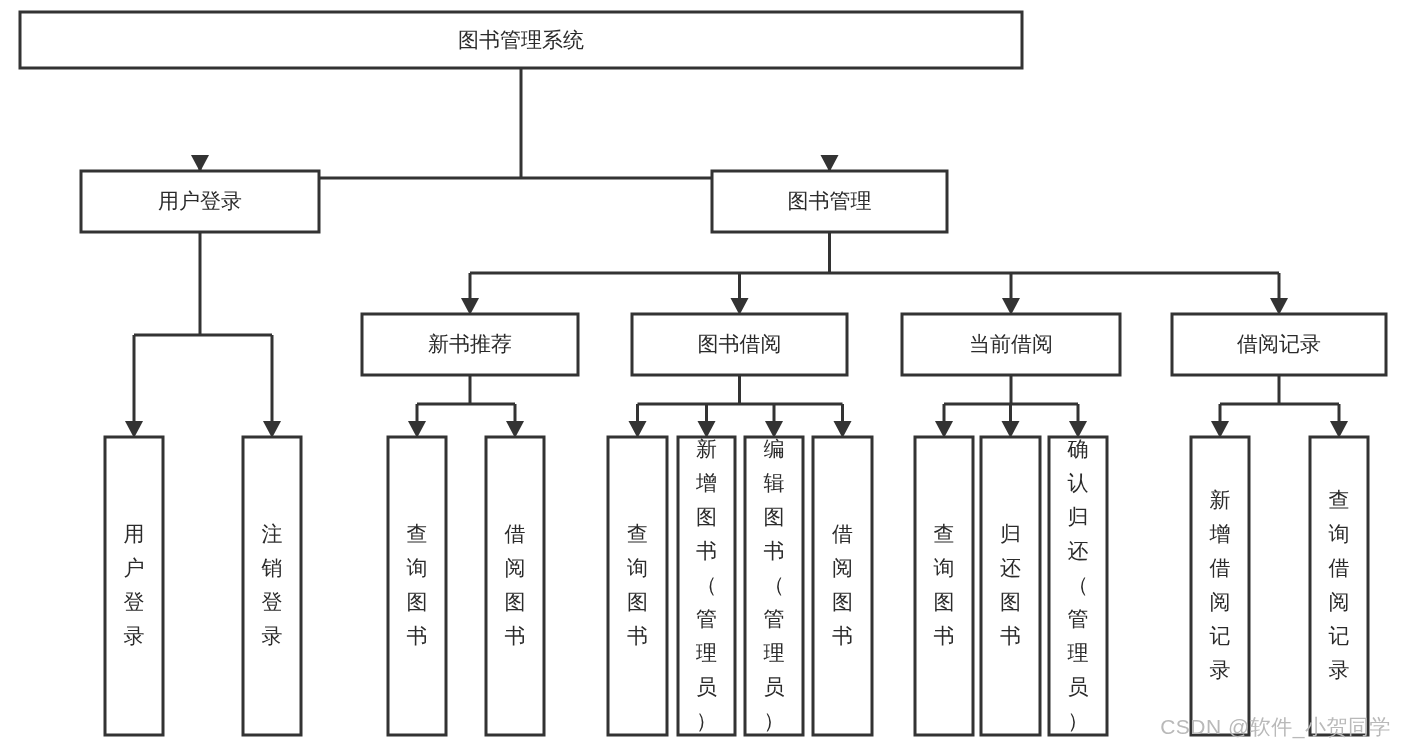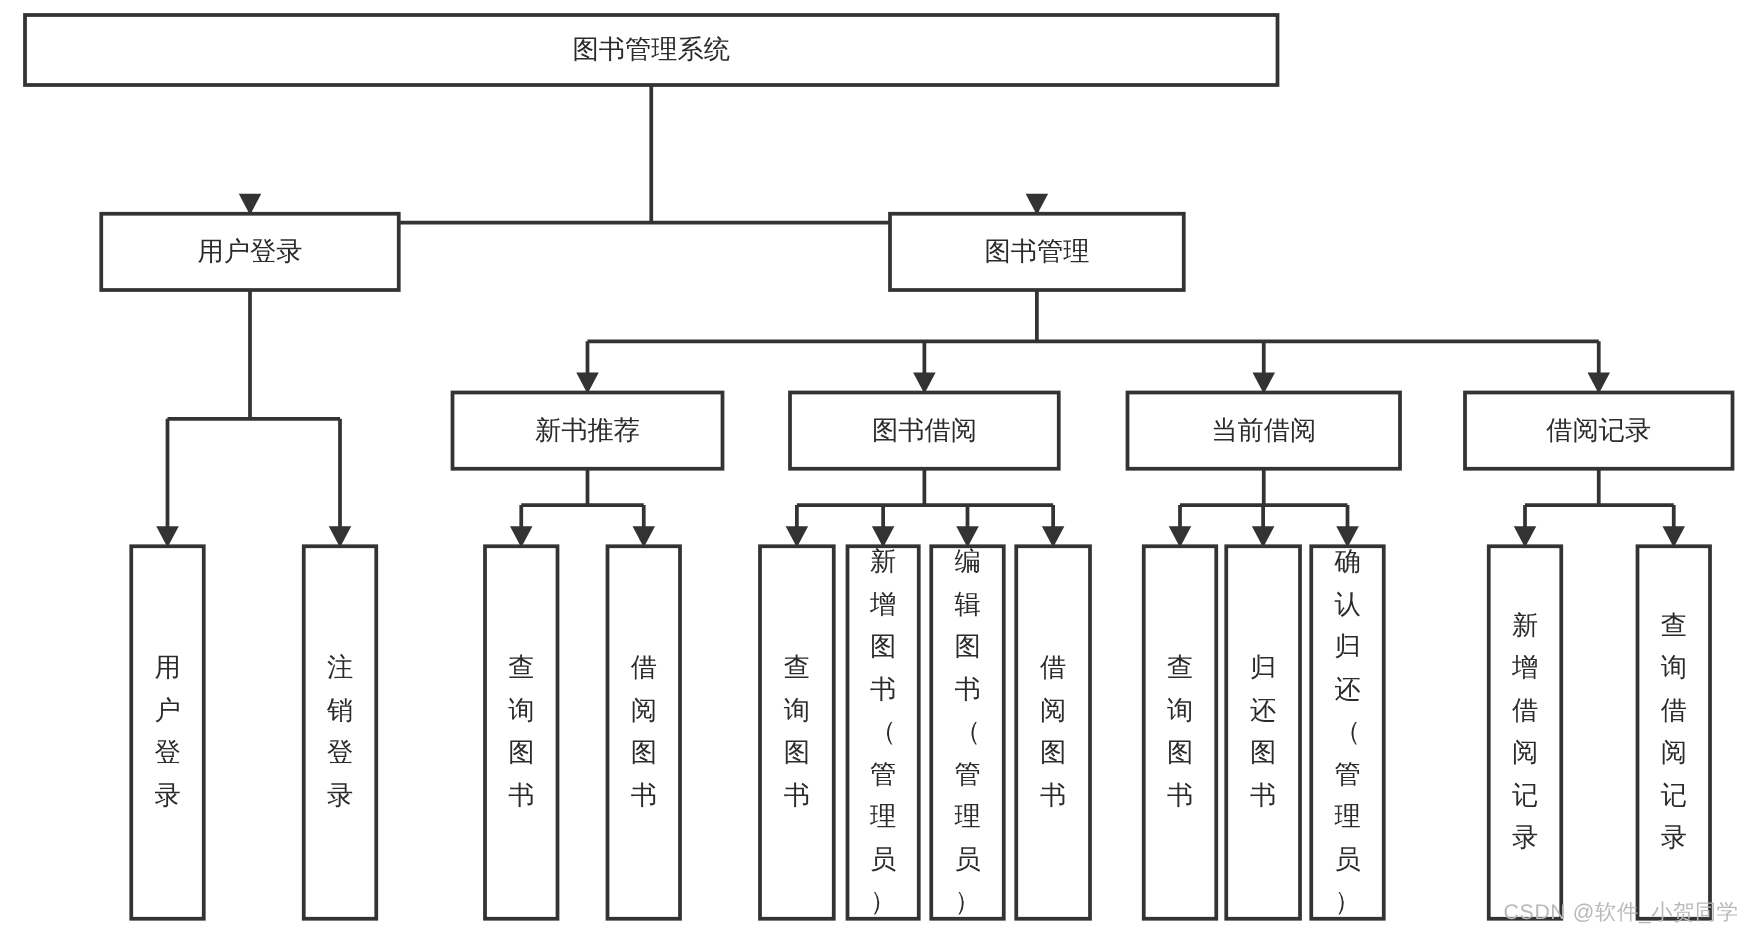--- a/index.html
+++ b/index.html
@@ -52,21 +52,21 @@
     fill: #2b2b2b;
     font-family: "Liberation Sans", "DejaVu Sans", sans-serif;
     font-size: 21px;
     text-anchor: middle;
   }
   .watermark {
     position: absolute;
     right: 14px;
     bottom: 6px;
     font-family: "Liberation Sans", "DejaVu Sans", sans-serif;
-    font-size: 17px;
+    font-size: 21px;
     color: #b9b9b9;
     letter-spacing: 0.5px;
     white-space: nowrap;
     user-select: none;
   }
 </style>
 </head>
 <body>
 
 <div id="diagram-root">

